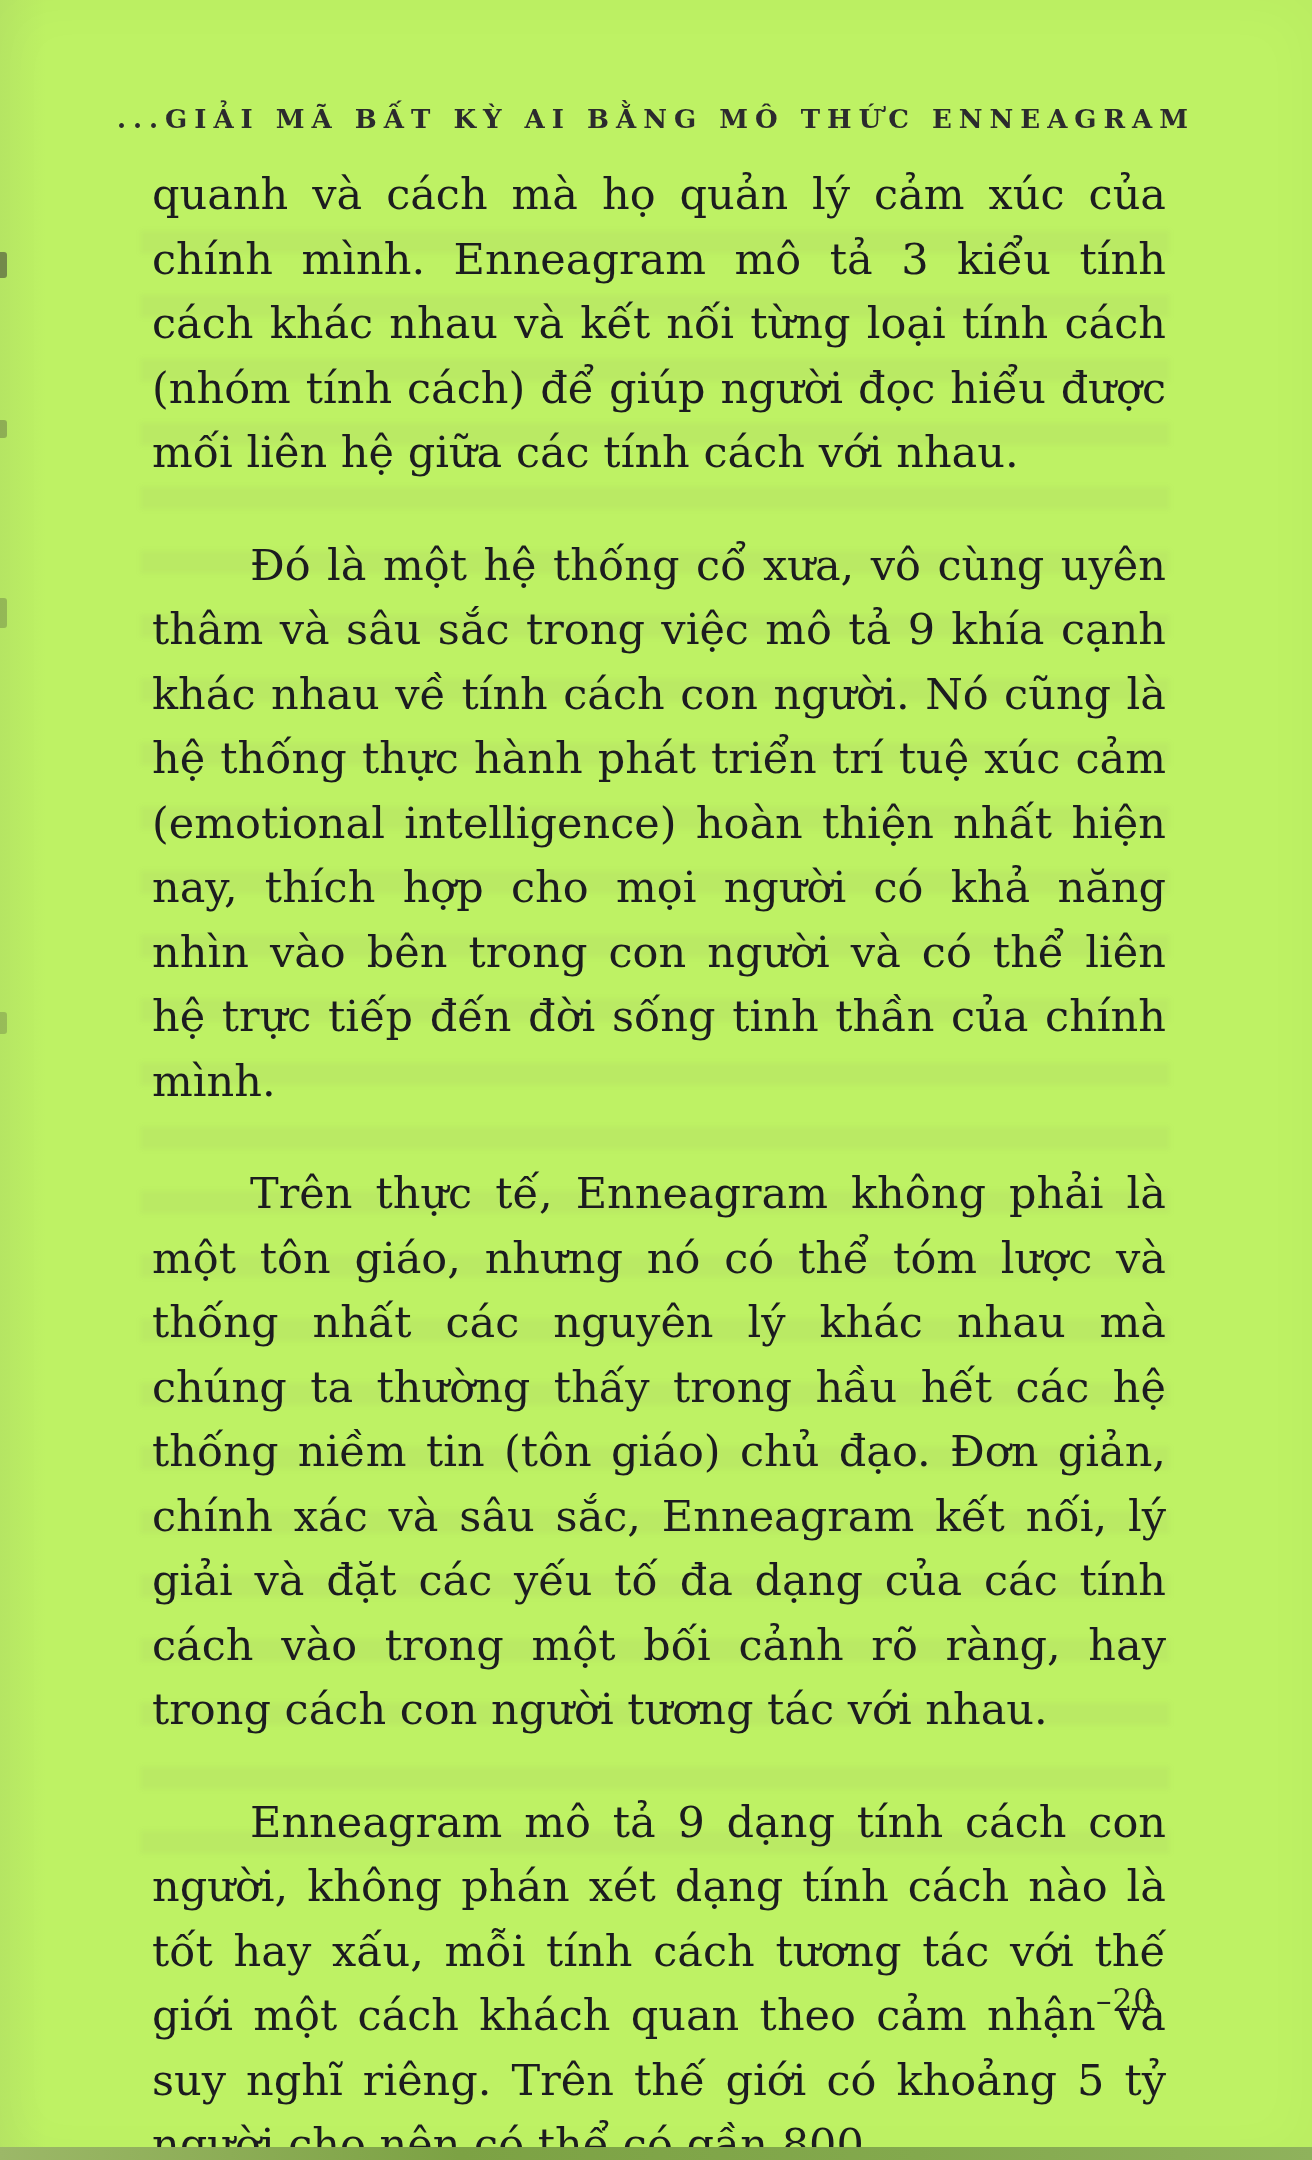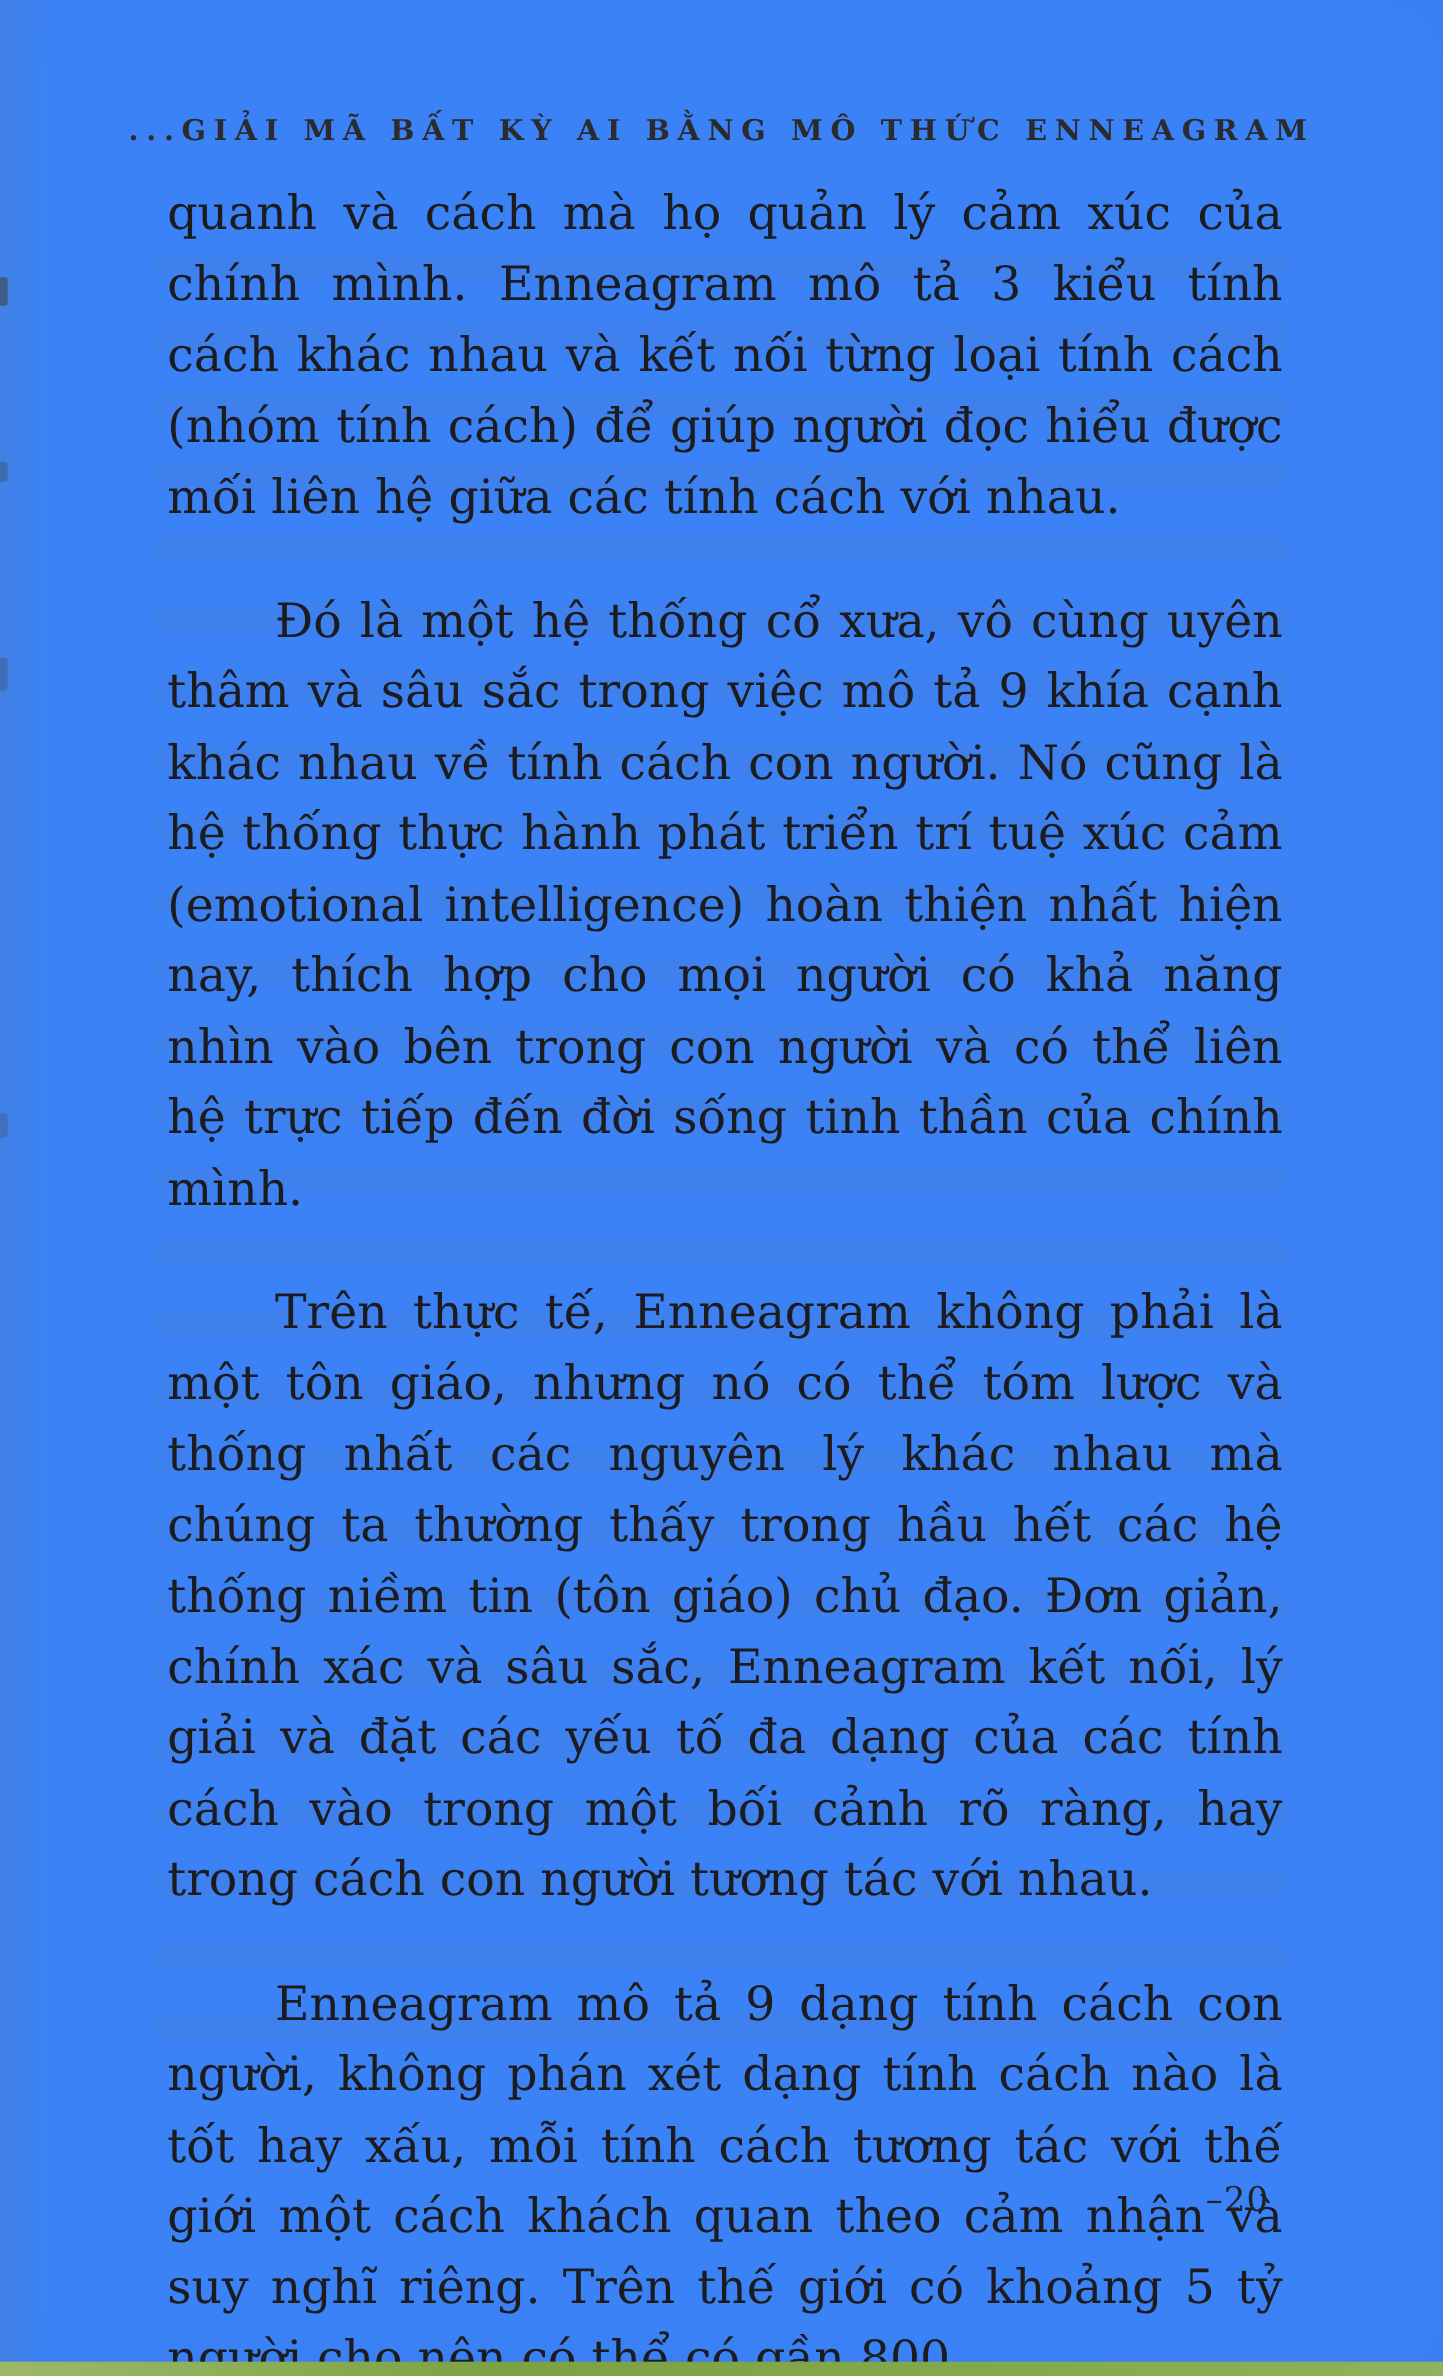--- a/index.html
+++ b/index.html
@@ -5,21 +5,21 @@
   html, body {
     margin: 0;
     padding: 0;
     background: #e9e9e6;
   }
   .page {
     position: relative;
     width: 1312px;
     height: 2160px;
     margin: 0 auto;
-    background: #3b82f6;
+    background: #bef264;
     overflow: hidden;
     font-family: "DejaVu Serif", serif;
     color: #1d1d20;
     box-shadow: inset 0 0 60px rgba(0,0,0,0.03);
   }
 
   
   .running-header {
     position: absolute;
     top: 104px;

